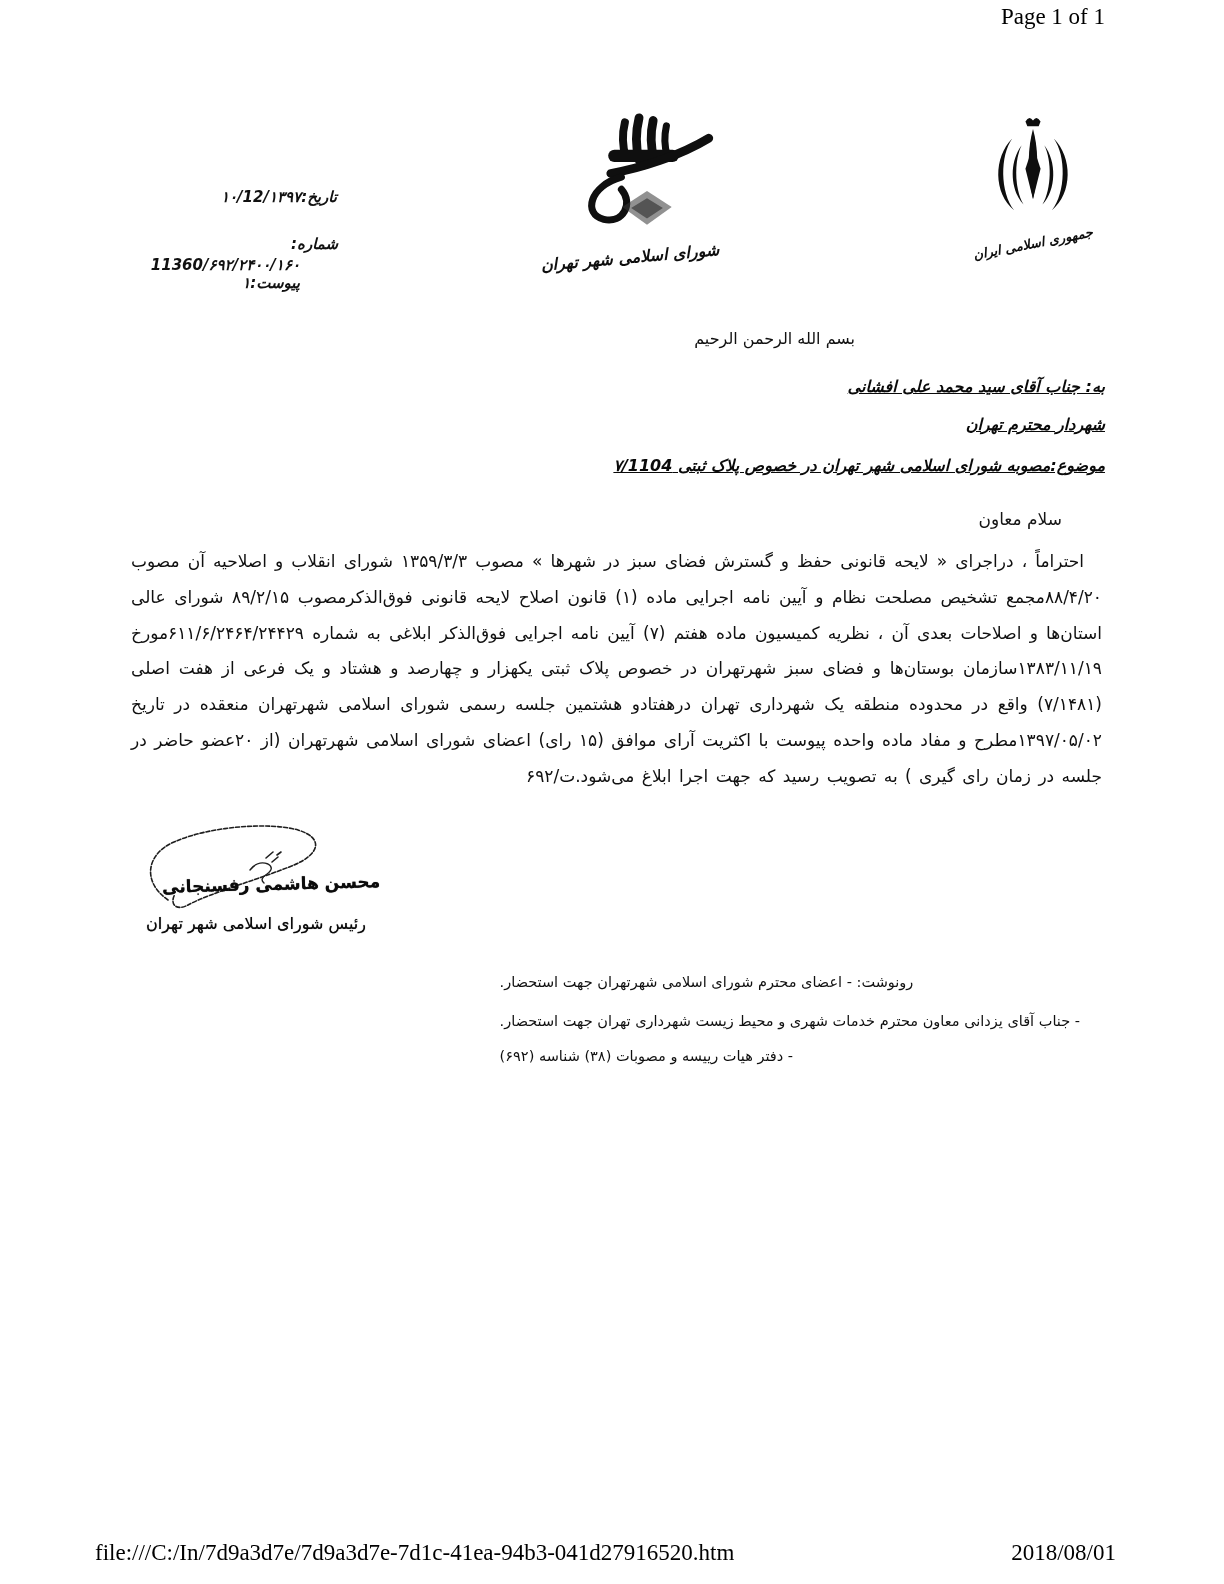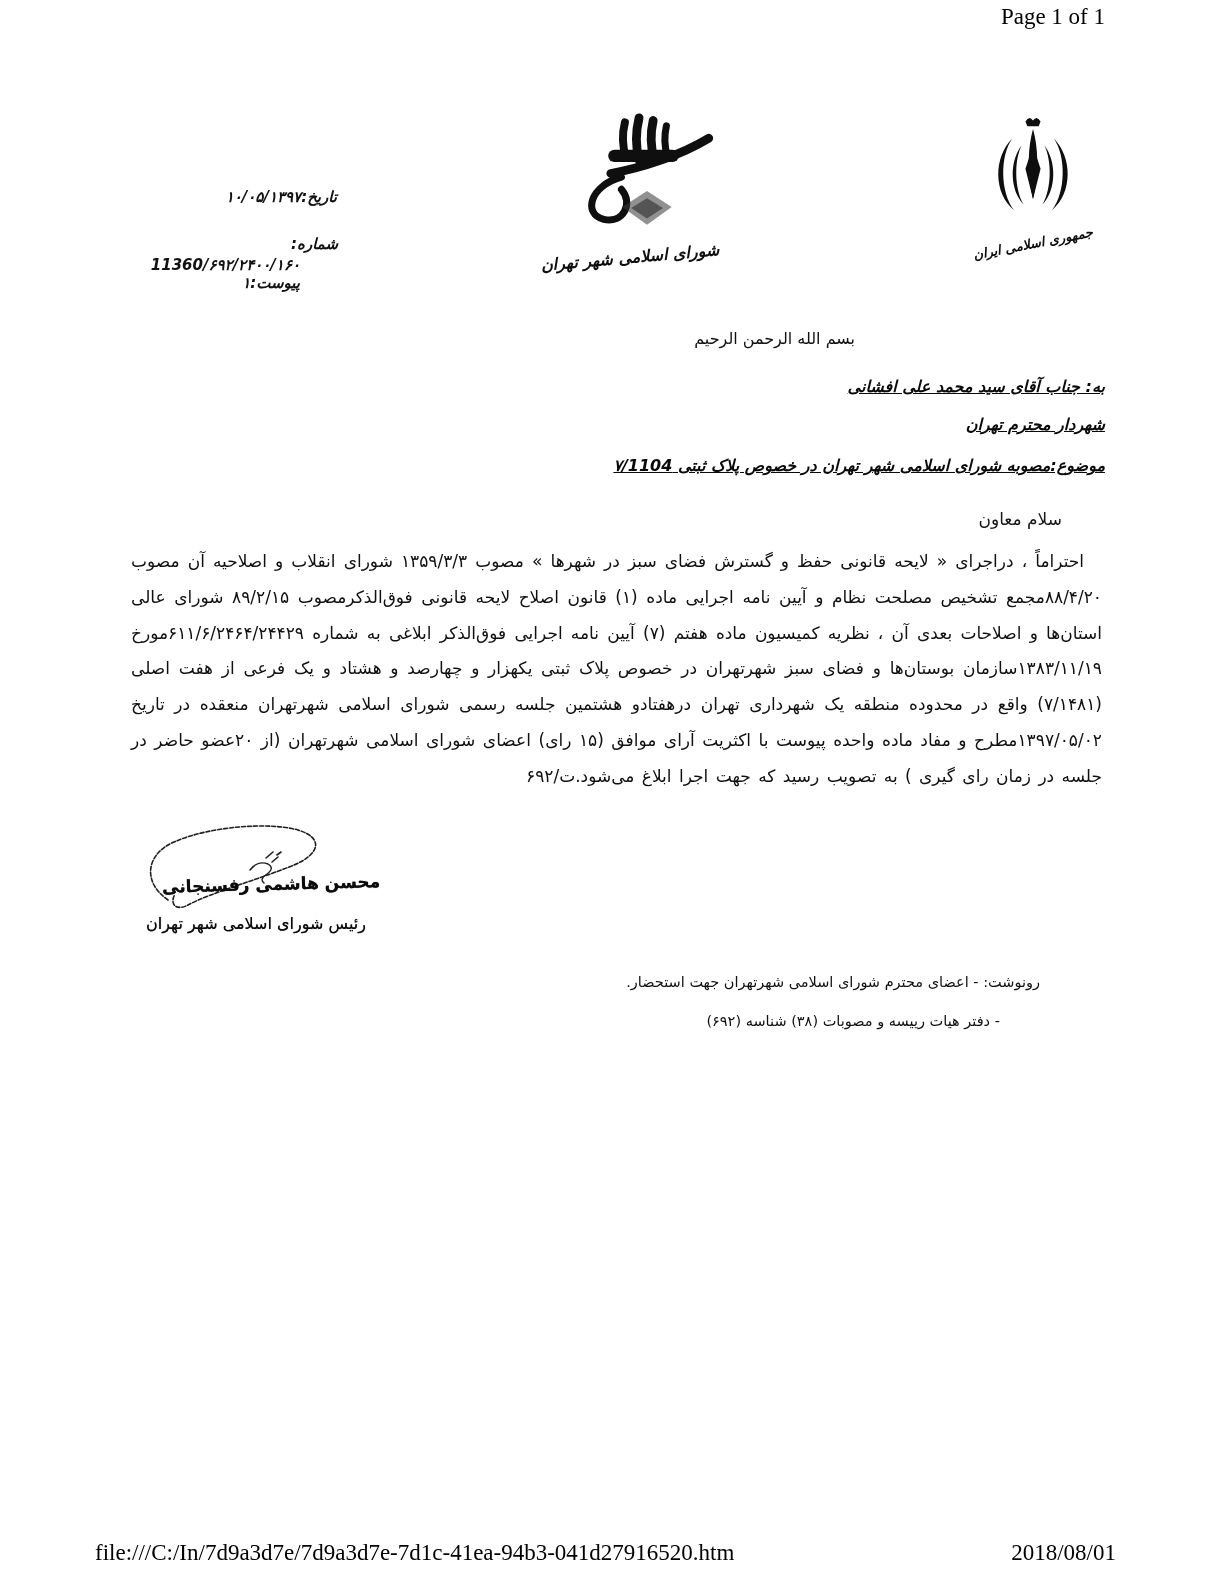--- a/index.html
+++ b/index.html
@@ -59,37 +59,37 @@
   .sig-scribble{position:absolute;left:138px;top:820px;}
   .sig-name{
     position:absolute;left:162px;top:874px;direction:rtl;font-size:17px;font-weight:800;
     transform:rotate(-1.5deg);text-shadow:0 0 .7px #333;color:#111;
   }
   .sig-title{
     position:absolute;left:146px;top:914px;direction:rtl;font-size:16px;font-weight:400;
     text-shadow:0 0 .7px #333;color:#111;
   }
   .cc{
-    position:absolute;right:144px;top:972px;direction:rtl;text-align:center;
+    position:absolute;right:144px;top:972px;direction:rtl;text-align:left;
     font-size:14.5px;line-height:20px;color:#151515;
   }
   .cc .cc-1{padding-right:40px;margin-bottom:19px;}
   .cc .cc-2{margin-bottom:15px;}
 </style>
 </head>
 <body>
 
 <div class="sheet">
 
   <div class="print-header">Page 1 of 1</div>
 
   <div class="letter">
 
     <div class="meta">
-      <div class="m-date">تاریخ:۱۰/۰۵/۱۳۹۷</div>
+      <div class="m-date">تاریخ:۱۰/12/۱۳۹۷</div>
       <div class="m-numlbl">شماره:</div>
       <div class="m-numval">11360/۶۹۲/۲۴۰۰/۱۶۰</div>
       <div class="m-attach">پیوست:۱</div>
     </div>
 
     <div class="council">
       <span>
         <svg width="150" height="130" viewBox="0 0 170 140" aria-hidden="true">
           <g stroke="#141414" fill="none" stroke-linecap="round">
             <path d="M60 8 q-5 20 1 40" stroke-width="9"></path>
@@ -145,20 +145,21 @@
           <path d="M112 50 q8 -10 18 -6 q7 4 -1 10 q-8 5 -3 9" stroke-width="1.4"></path>
           <path d="M128 38 l7 -6 M134 42 l6 -5 M139 35 l4 -3" stroke-width="1.6"></path>
         </g>
       </svg>
     </span>
     <div class="sig-name">محسن هاشمی رفسنجانی</div>
     <div class="sig-title">رئیس شورای اسلامی شهر تهران</div>
 
     <div class="cc">
       <div class="cc-1">رونوشت: - اعضای محترم شورای اسلامی شهرتهران جهت استحضار.</div>
+      <div class="cc-2">- جناب آقای یزدانی معاون محترم خدمات شهری و محیط زیست شهرداری تهران جهت استحضار.</div>
       <div class="cc-3">- دفتر هیات رییسه و مصوبات (۳۸) شناسه (۶۹۲)</div>
     </div>
 
   </div>
 
   <div class="print-footer">
     <span>file:///C:/In/7d9a3d7e/7d9a3d7e-7d1c-41ea-94b3-041d27916520.htm</span>
     <span>2018/08/01</span>
   </div>
 

